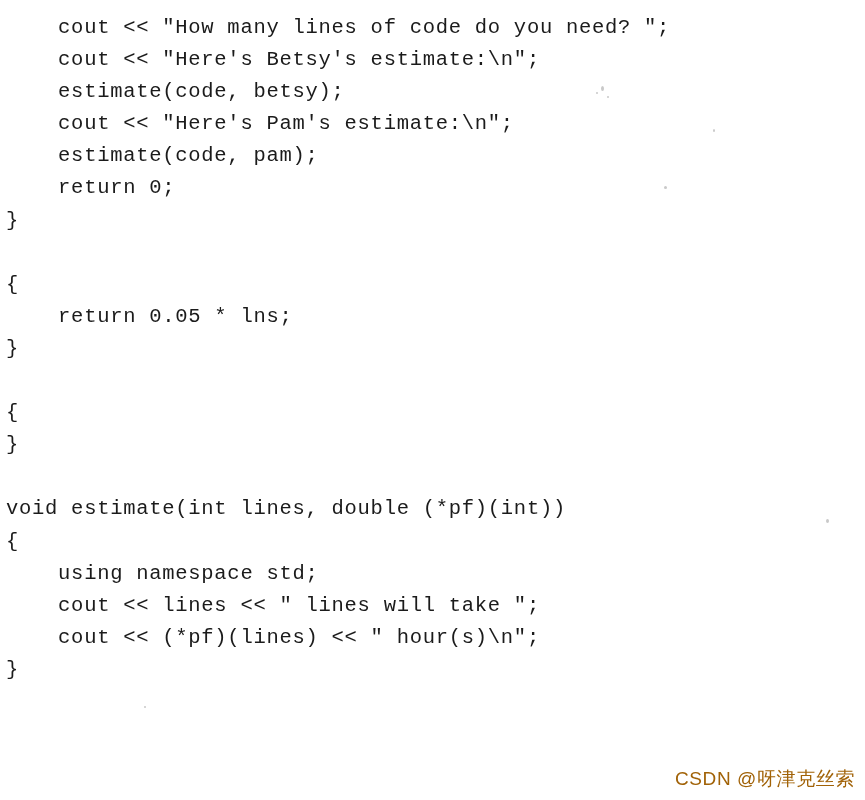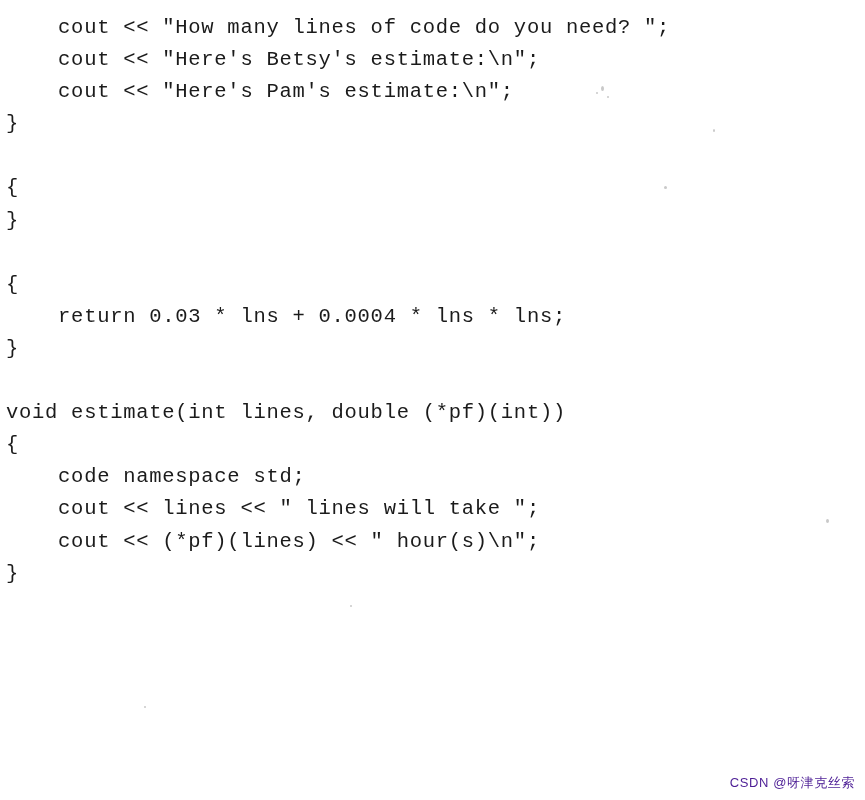--- a/index.html
+++ b/index.html
@@ -50,22 +50,22 @@
 
   .code-line.blank {
     height: 32.1px;
   }
 
   #watermark {
     position: absolute;
     right: 10px;
     bottom: 8px;
     font-family: "Liberation Sans", "DejaVu Sans", sans-serif;
-    font-size: 13px;
-    color: #4c1d95;
+    font-size: 19px;
+    color: #a16207;
     letter-spacing: 0.6px;
     white-space: nowrap;
     user-select: none;
     text-align: right;
   }
 </style>
 </head>
 <body>
 
 <div id="page">
@@ -75,33 +75,36 @@
   <span class="speckle" style="left:607px; top:96px; width:2px; height:2px;"></span>
   <span class="speckle" style="left:713px; top:129px; width:2px; height:3px;"></span>
   <span class="speckle" style="left:664px; top:186px; width:3px; height:3px;"></span>
   <span class="speckle" style="left:826px; top:519px; width:3px; height:4px;"></span>
   <span class="speckle" style="left:350px; top:605px; width:2px; height:2px;"></span>
   <span class="speckle" style="left:144px; top:706px; width:2px; height:2px;"></span>
 
   <div id="code-listing">
       <div class="code-line">    cout &lt;&lt; "How many lines of code do you need? ";</div>
       <div class="code-line">    cout &lt;&lt; "Here's Betsy's estimate:\n";</div>
+      <div class="code-line">    estimate(code, betsy);</div>
       <div class="code-line">    cout &lt;&lt; "Here's Pam's estimate:\n";</div>
+      <div class="code-line">    estimate(code, pam);</div>
+      <div class="code-line">    return 0;</div>
+      <div class="code-line">}</div>
+      <div class="code-line blank"></div>
+      <div class="code-line">{</div>
+      <div class="code-line">    return 0.05 * lns;</div>
       <div class="code-line">}</div>
       <div class="code-line blank"></div>
       <div class="code-line">{</div>
       <div class="code-line">}</div>
       <div class="code-line blank"></div>
-      <div class="code-line">{</div>
-      <div class="code-line">    return 0.03 * lns + 0.0004 * lns * lns;</div>
-      <div class="code-line">}</div>
-      <div class="code-line blank"></div>
       <div class="code-line">void estimate(int lines, double (*pf)(int))</div>
       <div class="code-line">{</div>
-      <div class="code-line">    code namespace std;</div>
+      <div class="code-line">    using namespace std;</div>
       <div class="code-line">    cout &lt;&lt; lines &lt;&lt; " lines will take ";</div>
       <div class="code-line">    cout &lt;&lt; (*pf)(lines) &lt;&lt; " hour(s)\n";</div>
       <div class="code-line">}</div>
     </div>
 
   <div id="watermark">CSDN @呀津克丝索</div>
 
 </div>
 
 </body></html>

